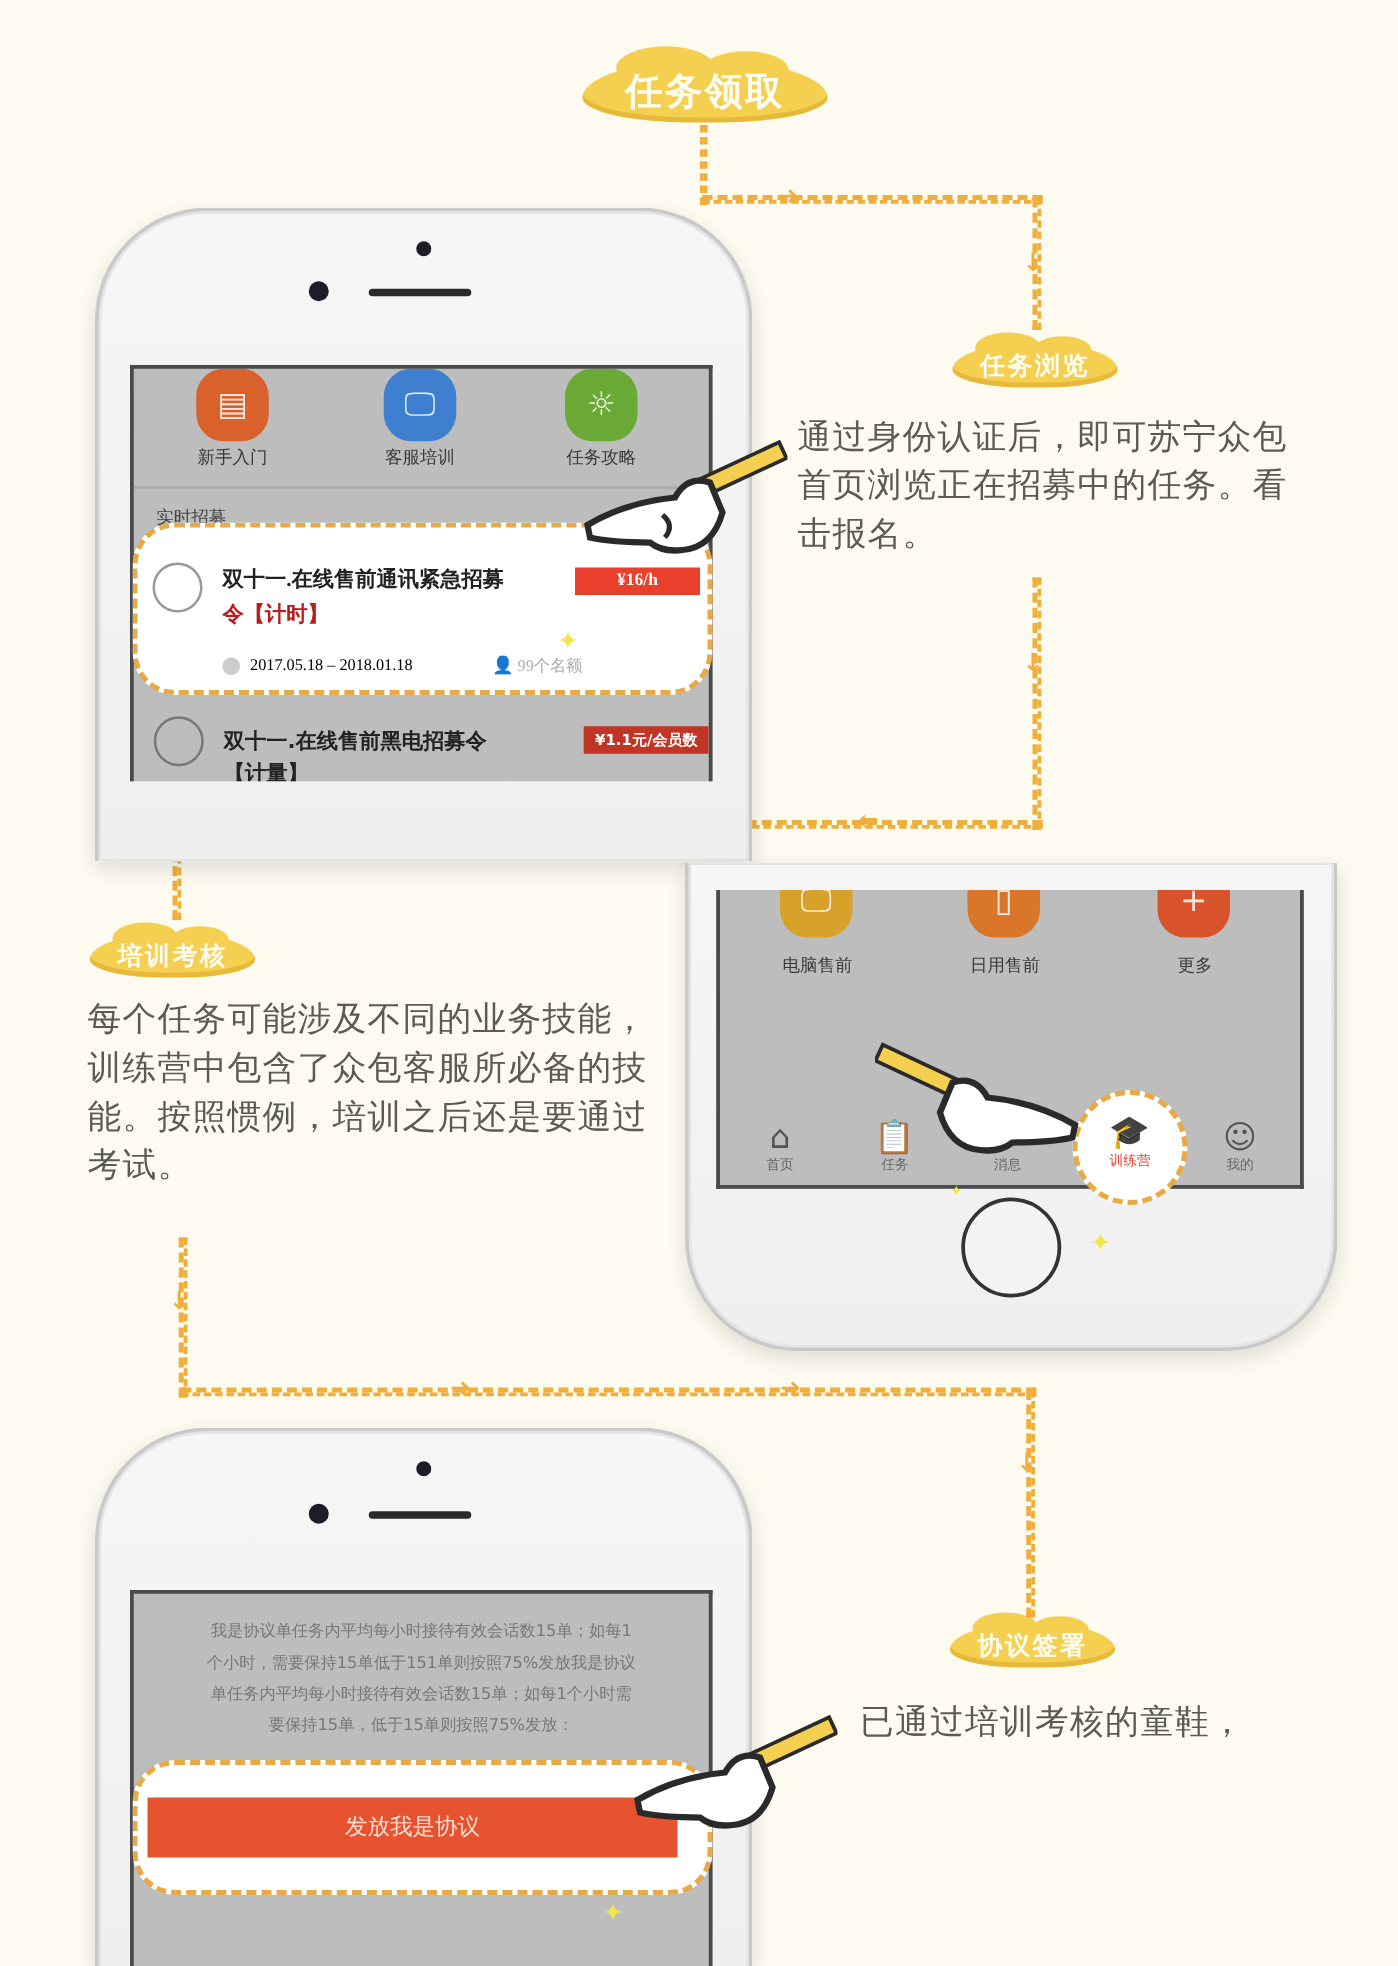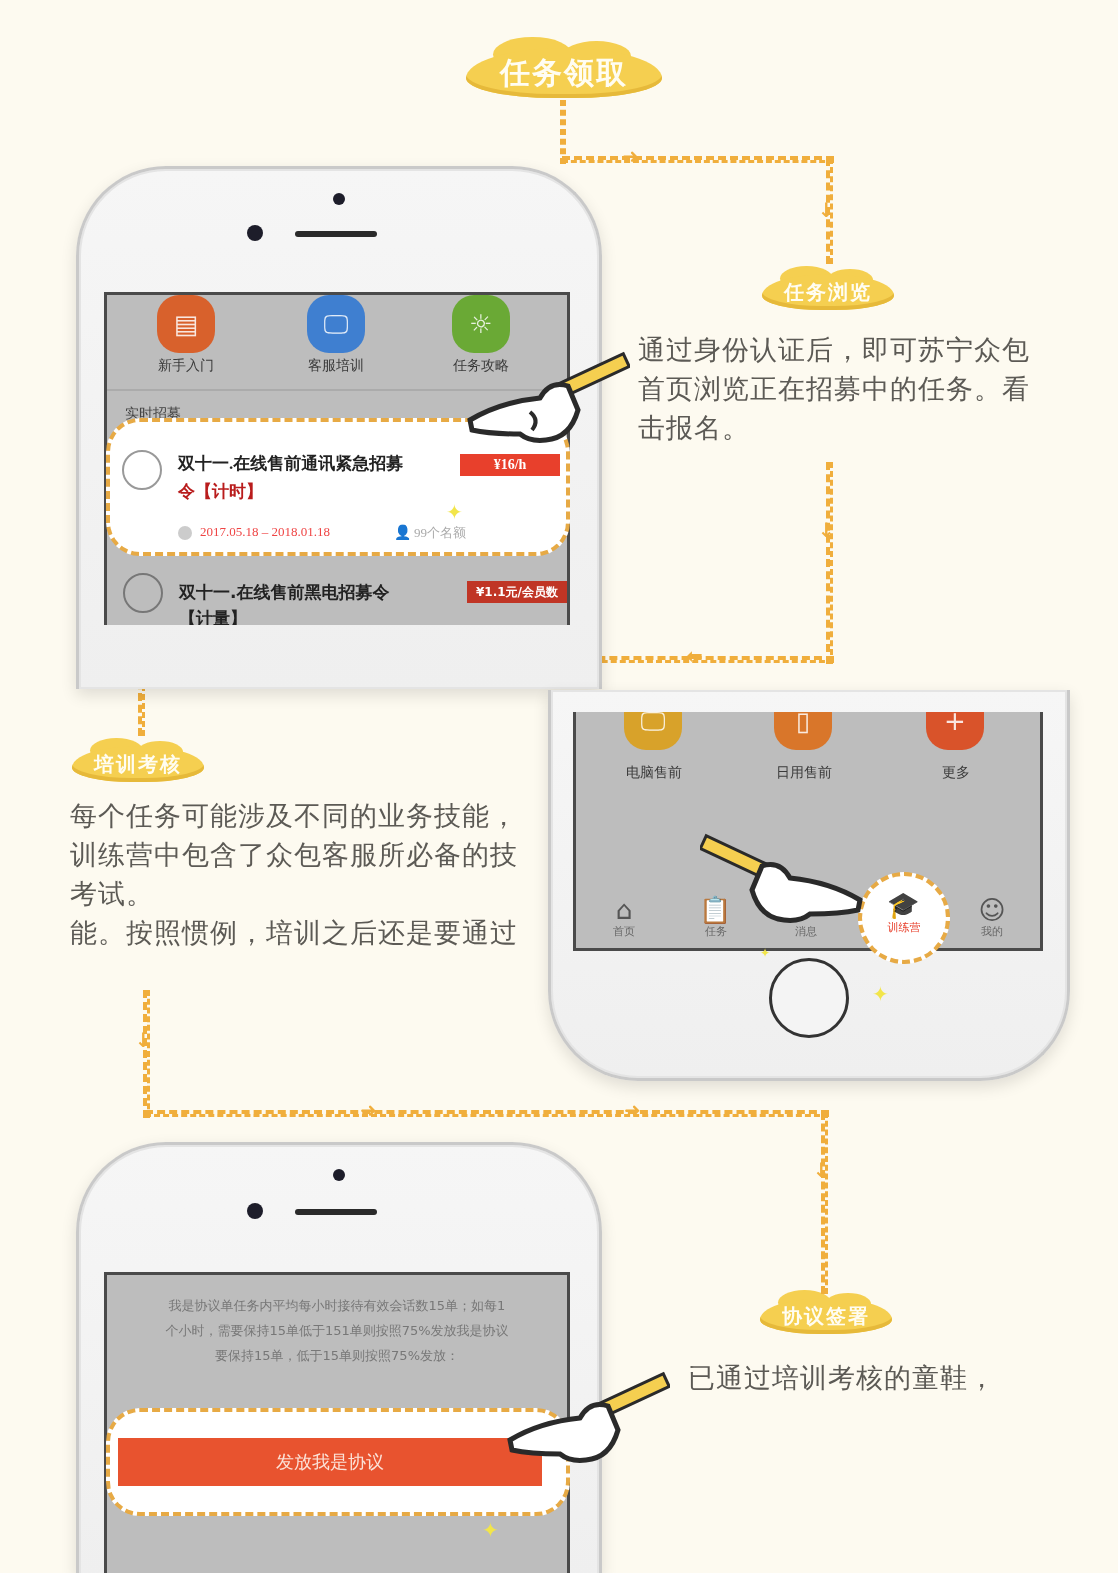--- a/index.html
+++ b/index.html
@@ -98,21 +98,21 @@
     <div class="price-tag" style="left:360px;top:18px;width:100px;height:22px;line-height:22px;background:#c03525;font-size:12px;">¥1.1元/会员数</div>
   </div>
 </div>
 
 <div class="dash-highlight" style="left:106px;top:418px;width:456px;height:130px;font-family:Liberation Serif, serif;">
   <div class="abs" style="left:12px;top:28px;width:36px;height:36px;border:2px solid #999;border-radius:50%;"></div>
   <div class="abs" style="left:68px;top:30px;font-size:17px;color:#222;font-weight:bold;">双十一.在线售前通讯紧急招募</div>
   <div class="abs" style="left:68px;top:58px;font-size:17px;color:#b91c1c;font-weight:bold;">令【计时】</div>
   <div class="price-tag" style="left:350px;top:32px;width:100px;height:22px;line-height:22px;">¥16/h</div>
   <div class="abs" style="left:68px;top:104px;width:14px;height:14px;border-radius:50%;background:#ccc;"></div>
-  <div class="abs" style="left:90px;top:102px;font-size:13px;color:#ef4444;">2017.05.18 – 2018.01.18</div>
+  <div class="abs" style="left:90px;top:102px;font-size:13px;color:#000000;">2017.05.18 – 2018.01.18</div>
   <div class="abs" style="left:284px;top:102px;font-size:14px;color:#bbb;">👤</div>
   <div class="abs" style="left:304px;top:102px;font-size:13px;color:#aaa;">99个名额</div>
 </div>
 
 <div class="hand" style="left:460px;top:350px;width:170px;height:100px;">
   <svg width="170" height="100" viewBox="0 0 170 100">
     <rect x="100" y="20" width="70" height="14" fill="#f5cf50" stroke="#2a2a2a" stroke-width="3" transform="rotate(-25 130 27)"></rect>
     <path d="M10 70 Q40 52 80 48 Q90 30 108 36 L118 60 Q110 88 86 90 Q70 92 60 84 Q30 84 12 80 Z" fill="#fff" stroke="#2a2a2a" stroke-width="5"></path>
     <path d="M70 62 Q80 70 72 80" fill="none" stroke="#2a2a2a" stroke-width="4"></path>
   </svg>
@@ -127,22 +127,22 @@
   <div>首页浏览正在招募中的任务。看</div>
   <div>击报名。</div>
 </div>
 
 <div class="cloud" style="left:72px;top:746px;width:132px;height:36px;font-size:20px;">
   <span>培训考核</span>
 </div>
 <div class="desc" style="left:70px;top:796px;width:480px;">
   <div>每个任务可能涉及不同的业务技能，</div>
   <div>训练营中包含了众包客服所必备的技</div>
+  <div>能。按照惯例，培训之后还是要通过</div>
   <div>考试。</div>
-  <div>能。按照惯例，培训之后还是要通过</div>
 </div>
 
 <div class="phone" style="left:548px;top:690px;width:516px;height:388px;border-radius:0 0 90px 90px;border-top:none;">
   <div class="abs" style="left:218px;top:268px;width:74px;height:74px;border-radius:50%;border:3px solid #333;background:#f4f4f4;"></div>
 </div>
 <div class="screen" style="left:573px;top:712px;width:464px;height:236px;border-top:none;">
   <div class="app-icon" style="left:48px;top:-20px;background:#d8a22a;">
       <span>🖵</span>
     </div>
   <div class="icon-label" style="left:28px;top:52px;">电脑售前</div>
@@ -174,20 +174,21 @@
 
 <div class="phone" style="left:76px;top:1142px;width:520px;height:431px;border-radius:90px 90px 0 0;border-bottom:none;">
   <div class="cam" style="left:254px;top:24px;width:12px;height:12px;"></div>
   <div class="cam" style="left:168px;top:58px;width:16px;height:16px;"></div>
   <div class="speaker" style="left:216px;top:64px;width:82px;"></div>
 </div>
 <div class="screen" style="left:104px;top:1272px;width:460px;height:301px;border-bottom:none;">
   <div class="abs" style="left:10px;top:18px;width:440px;font-size:13px;line-height:25px;color:#777;text-align:center;">
     <div>我是协议单任务内平均每小时接待有效会话数15单；如每1</div>
     <div>个小时，需要保持15单低于151单则按照75%发放我是协议</div>
+    <div>单任务内平均每小时接待有效会话数15单；如每1个小时需</div>
     <div>要保持15单，低于15单则按照75%发放：</div>
   </div>
 </div>
 <div class="dash-highlight" style="left:106px;top:1408px;width:456px;height:100px;">
   <div class="abs" style="left:8px;top:26px;width:424px;height:48px;line-height:48px;background:#e8532f;color:#fbe2d8;text-align:center;font-size:18px;">发放我是协议</div>
 </div>
 <div class="hand" style="left:500px;top:1370px;width:170px;height:100px;">
   <svg width="170" height="100" viewBox="0 0 170 100">
     <rect x="100" y="20" width="70" height="14" fill="#f5cf50" stroke="#2a2a2a" stroke-width="3" transform="rotate(-25 130 27)"></rect>
     <path d="M10 70 Q40 52 80 48 Q90 30 108 36 L118 60 Q110 88 86 90 Q70 92 60 84 Q30 84 12 80 Z" fill="#fff" stroke="#2a2a2a" stroke-width="5"></path>

